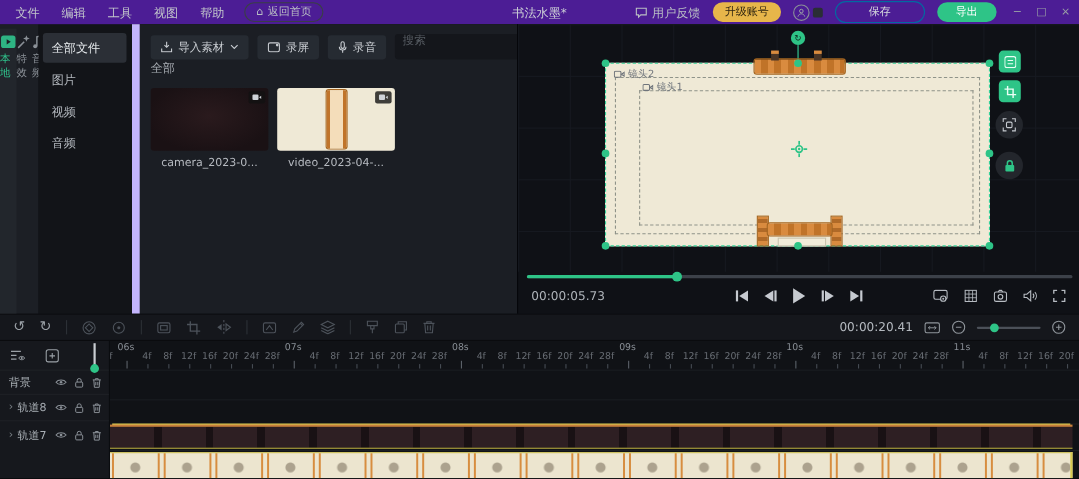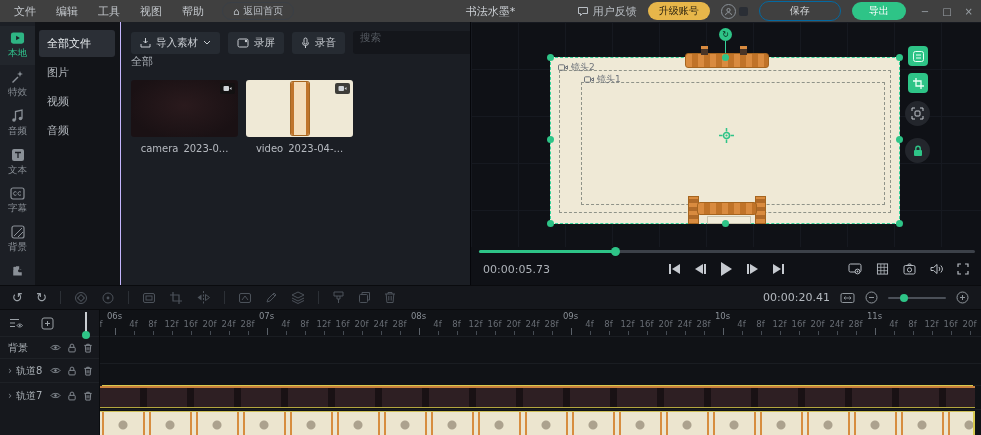--- a/index.html
+++ b/index.html
@@ -1,46 +1,46 @@
 <!DOCTYPE html>
 <html><head>
 <meta charset="utf-8">
 <style>
   *{box-sizing:border-box;margin:0;padding:0}
   body{margin:0;background:#000;font-family:"DejaVu Sans","Liberation Sans",sans-serif}
   .app{position:relative;width:981px;height:435px;background:#0e1014;color:#c8ccd2;font-size:11px;overflow:hidden}
 
   
-  .titlebar{height:22px;background:#404040;display:flex;align-items:center;padding:0 8px;position:relative}
+  .titlebar{height:22px;background:#4c1d95;display:flex;align-items:center;padding:0 8px;position:relative}
   .menus{display:flex;gap:20px;padding-left:6px;color:#c2c6cb;font-size:11px}
   .menus span{cursor:default}
   .home-pill{margin-left:18px;border:1px solid #3a3f46;border-radius:10px;padding:1px 10px;display:flex;align-items:center;gap:4px;color:#b9bec4;font-size:10px}
   .doc-title{position:absolute;left:50%;transform:translateX(-50%);color:#cfd3d8;font-size:11px}
   .tb-right{margin-left:auto;display:flex;align-items:center;gap:11px}
   .feedback{display:flex;align-items:center;gap:4px;color:#b9bec4}
   .upgrade{background:#e7b64a;color:#2e2410;border-radius:9px;padding:2px 11px;font-size:10px}
   .acct{display:flex;align-items:center;gap:3px;color:#9aa0a6}
   .acct .avatar{width:15px;height:15px;border-radius:50%;border:1px solid #8a9097;display:flex;align-items:center;justify-content:center}
   .acct .mini{width:9px;height:9px;background:#2a2e35;border-radius:2px}
   .save{border:1px solid #0369a1;border-radius:10px;padding:2px 30px;color:#d7dadd;font-size:10px}
   .export{background:#2ec487;border-radius:10px;padding:2px 17px;color:#fff;font-size:10px}
   .winctl{display:flex;gap:13px;color:#9aa0a6;font-size:10px;margin-left:4px}
 
   
   .main{display:flex;height:263px}
-  .rail{width:35px;background:#1c1f25;display:flex;flex-direction:column;padding-top:4px}
+  .rail{width:35px;background:#1c1f25;display:flex;flex-direction:row;padding-top:4px}
   .rail-item{width:35px;padding:5px 0 5px;display:flex;flex-direction:column;align-items:center;gap:2px;color:#8a9097;font-size:9.5px}
   .rail-item.active{background:#22262c;color:#30c48d}
   .rail-item svg{display:block}
 
   .subpanel{width:85px;background:#121418;padding-top:8px}
   .sub-item{margin:0 5px 2px 4px;padding:6px 8px;color:#b3b8be;font-size:11px;border-radius:3px}
   .sub-item.active{background:#2b2f36;color:#e8ecef}
 
-  .media{width:350px;background:#1b1e24;border-left:1px solid #c4b5fd;padding:9px 10px;position:relative}
+  .media{width:350px;background:#1b1e24;border-left:7px solid #c4b5fd;padding:9px 10px;position:relative}
   .m-toolbar{display:flex;align-items:center;gap:8px}
   .m-btn{background:#262b32;border-radius:3px;padding:4px 9px;display:flex;align-items:center;gap:5px;color:#c9cdd2;font-size:10.5px;white-space:nowrap}
   .m-search{flex:1;background:#14161b;border-radius:3px;display:flex;align-items:flex-start;padding:0 7px;height:23px}
   .m-search input{flex:1;background:transparent;border:0;outline:0;color:#c8ccd2;font-size:10.5px;font-family:inherit;min-width:0}
   .m-search input::placeholder{color:#565b62}
   .section-label{color:#a7acb2;font-size:11px}
   .cards{margin-top:11px;display:flex;gap:8px}
   .card{width:107px}
   .thumb{width:107px;height:57px;border-radius:3px;position:relative;overflow:hidden}
   .thumb--dark{background:radial-gradient(ellipse at 50% 45%,#2a1a1d 0%,#1a1114 75%)}

